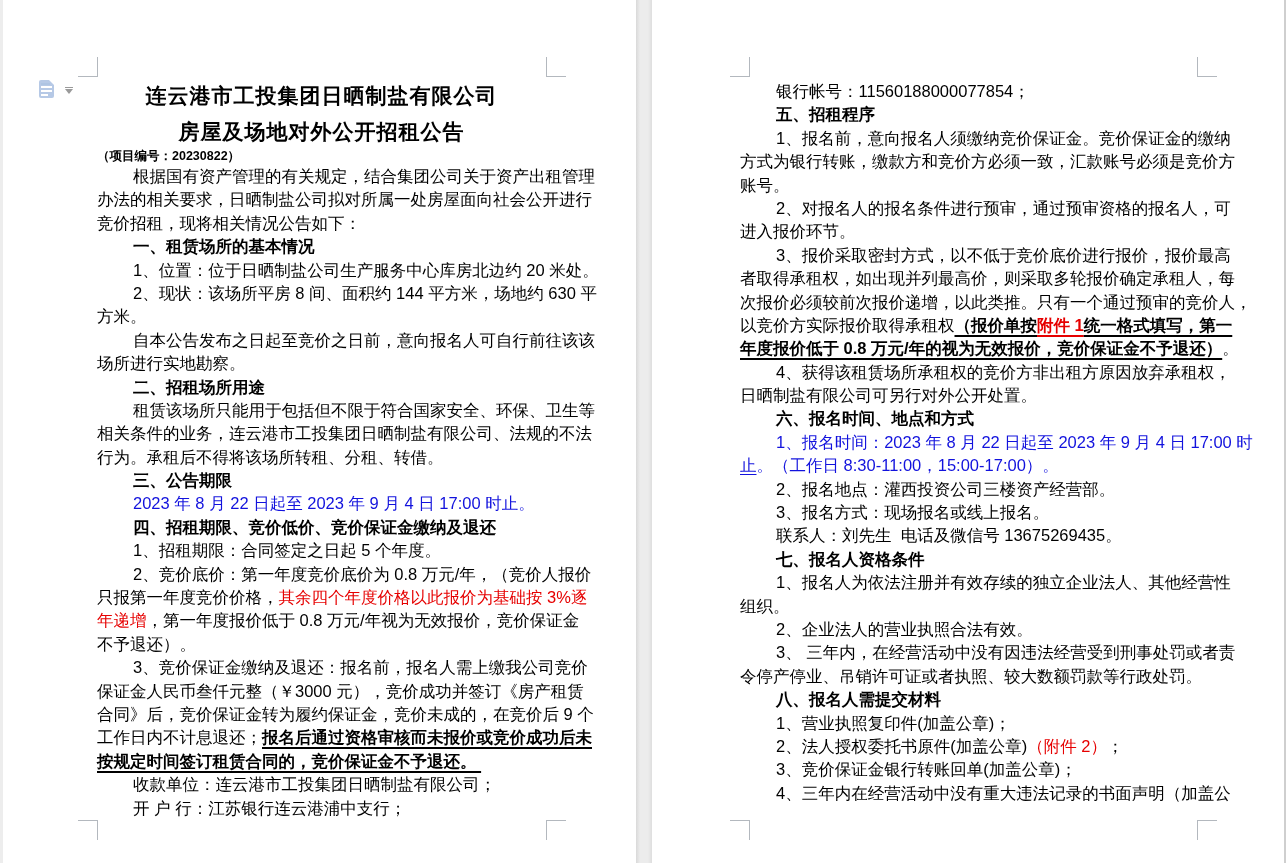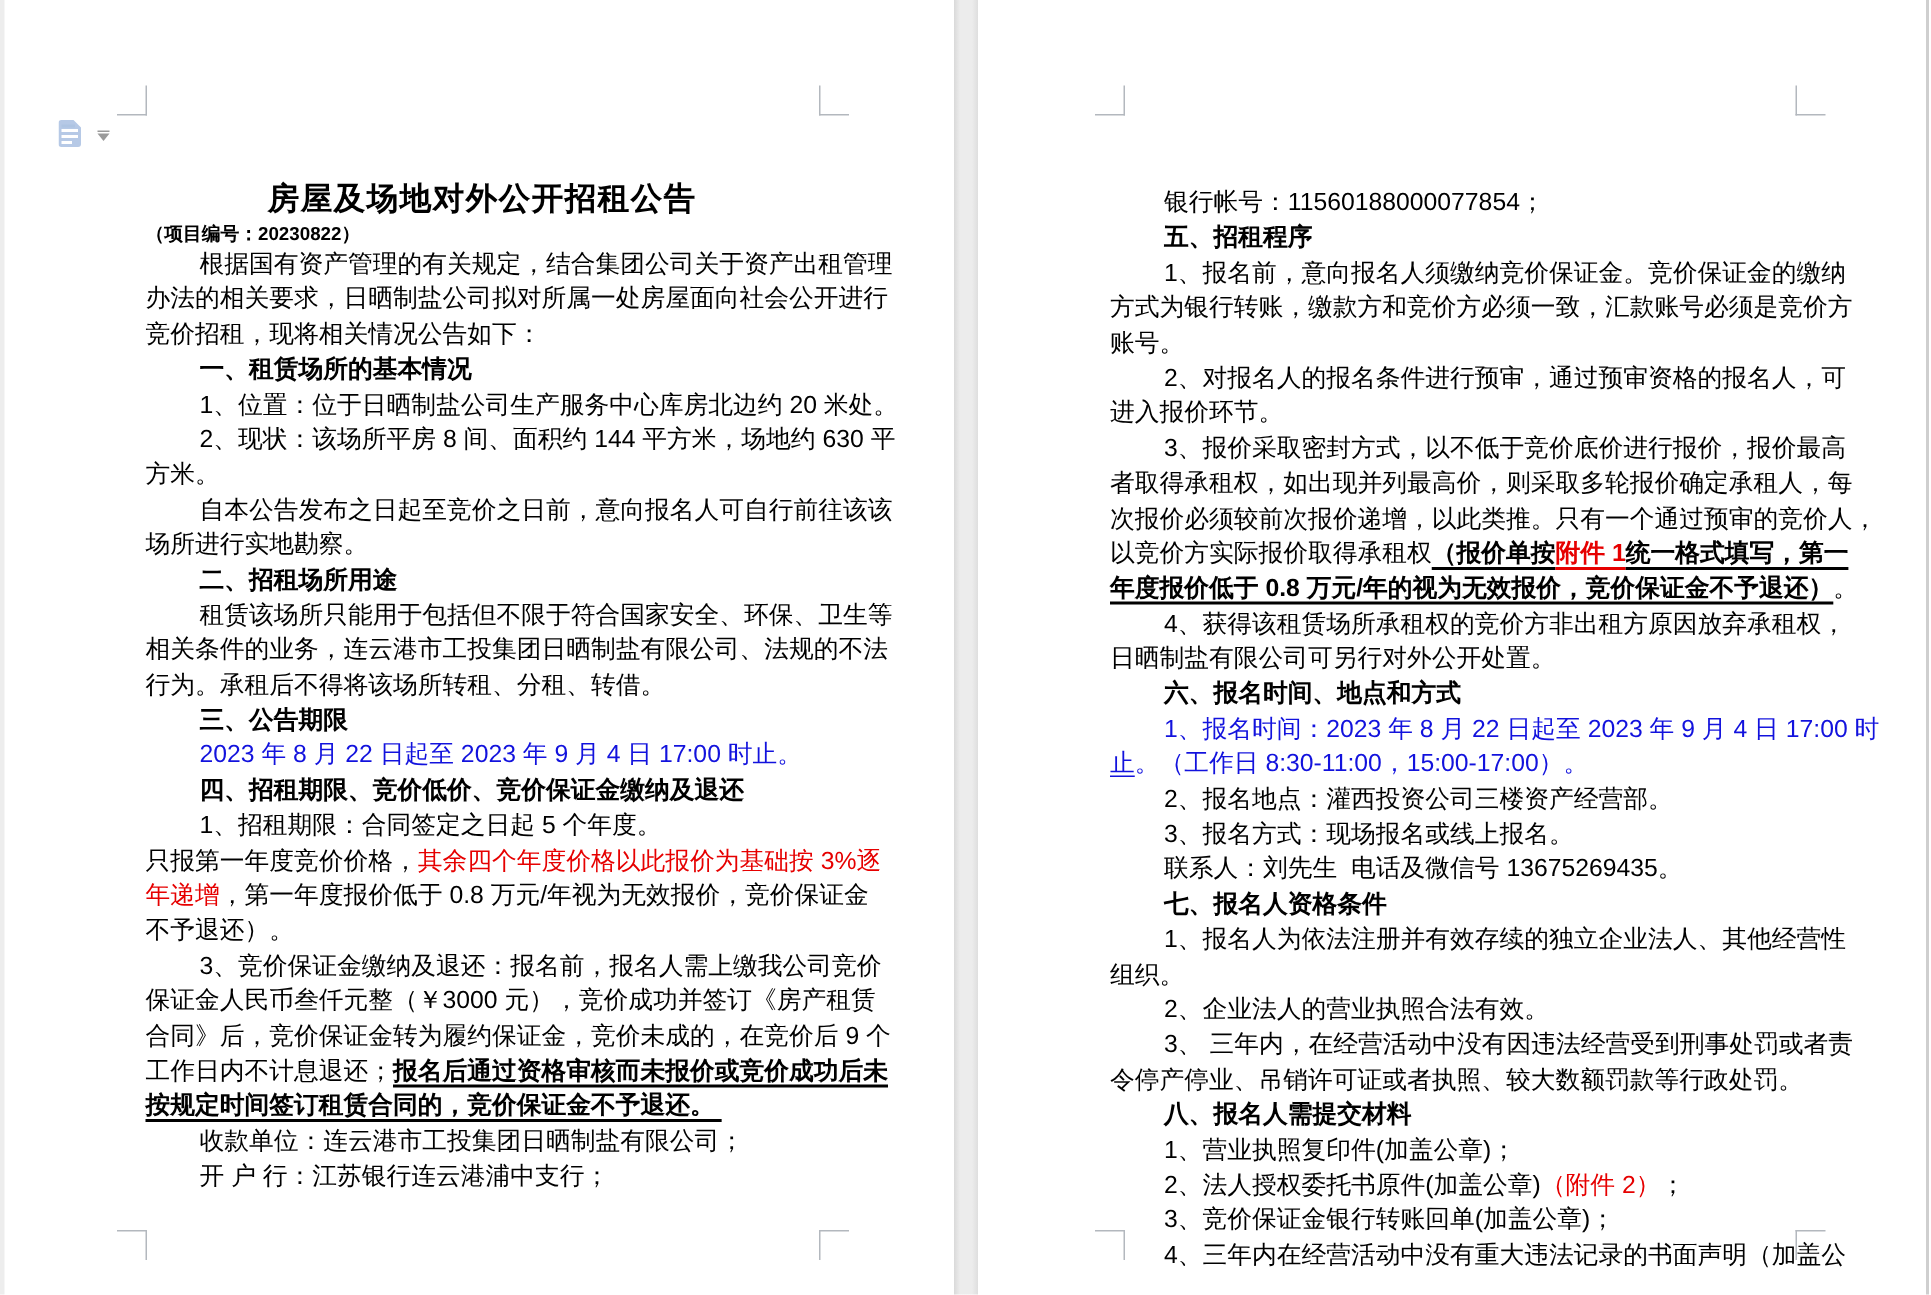--- a/index.html
+++ b/index.html
@@ -85,55 +85,57 @@
 <div class="mark tr" style="left:546px;top:57px;"></div>
 <div class="mark bl" style="left:78px;top:820px;"></div>
 <div class="mark br" style="left:546px;top:820px;"></div>
 
 <div class="mark tl" style="left:730px;top:57px;"></div>
 <div class="mark tr" style="left:1197px;top:57px;"></div>
 <div class="mark bl" style="left:730px;top:820px;"></div>
 <div class="mark br" style="left:1197px;top:820px;"></div>
 
 <div class="page" style="left:97px;width:449px;">
+  <div class="doc-title" style="top:82px;">连云港市工投集团日晒制盐有限公司</div>
   <div class="doc-title" style="top:118px;">房屋及场地对外公开招租公告</div>
   <div class="proj-no" style="top:148px;">（项目编号：20230822）</div>
   <div class="lines" style="top:165px;">
       <div class="line ind"><span class="sg-n">根据国有资产管理的有关规定，结合集团公司关于资产出租管理</span></div>
       <div class="line"><span class="sg-n">办法的相关要求，日晒制盐公司拟对所属一处房屋面向社会公开进行</span></div>
       <div class="line"><span class="sg-n">竞价招租，现将相关情况公告如下：</span></div>
       <div class="line ind"><span class="sg-h">一、租赁场所的基本情况</span></div>
       <div class="line ind"><span class="sg-n">1、位置：位于日晒制盐公司生产服务中心库房北边约 20 米处。</span></div>
       <div class="line ind"><span class="sg-n">2、现状：该场所平房 8 间、面积约 144 平方米，场地约 630 平</span></div>
       <div class="line"><span class="sg-n">方米。</span></div>
       <div class="line ind"><span class="sg-n">自本公告发布之日起至竞价之日前，意向报名人可自行前往该该</span></div>
       <div class="line"><span class="sg-n">场所进行实地勘察。</span></div>
       <div class="line ind"><span class="sg-h">二、招租场所用途</span></div>
       <div class="line ind"><span class="sg-n">租赁该场所只能用于包括但不限于符合国家安全、环保、卫生等</span></div>
       <div class="line"><span class="sg-n">相关条件的业务，连云港市工投集团日晒制盐有限公司、法规的不法</span></div>
       <div class="line"><span class="sg-n">行为。承租后不得将该场所转租、分租、转借。</span></div>
       <div class="line ind"><span class="sg-h">三、公告期限</span></div>
       <div class="line ind"><span class="sg-b">2023 年 8 月 22 日起至 2023 年 9 月 4 日 17:00 时止。</span></div>
       <div class="line ind"><span class="sg-h">四、招租期限、竞价低价、竞价保证金缴纳及退还</span></div>
       <div class="line ind"><span class="sg-n">1、招租期限：合同签定之日起 5 个年度。</span></div>
+      <div class="line ind"><span class="sg-n">2、竞价底价：第一年度竞价底价为 0.8 万元/年，（竞价人报价</span></div>
       <div class="line"><span class="sg-n">只报第一年度竞价价格，</span><span class="sg-r">其余四个年度价格以此报价为基础按 3%逐</span></div>
       <div class="line"><span class="sg-r">年递增</span><span class="sg-n">，第一年度报价低于 0.8 万元/年视为无效报价，竞价保证金</span></div>
       <div class="line"><span class="sg-n">不予退还）。</span></div>
       <div class="line ind"><span class="sg-n">3、竞价保证金缴纳及退还：报名前，报名人需上缴我公司竞价</span></div>
       <div class="line"><span class="sg-n">保证金人民币叁仟元整（￥3000 元），竞价成功并签订《房产租赁</span></div>
       <div class="line"><span class="sg-n">合同》后，竞价保证金转为履约保证金，竞价未成的，在竞价后 9 个</span></div>
       <div class="line"><span class="sg-n">工作日内不计息退还；</span><span class="sg-u">报名后通过资格审核而未报价或竞价成功后未</span></div>
       <div class="line"><span class="sg-u">按规定时间签订租赁合同的，竞价保证金不予退还。 </span></div>
       <div class="line ind"><span class="sg-n">收款单位：连云港市工投集团日晒制盐有限公司；</span></div>
       <div class="line ind"><span class="sg-n">开 户 行：江苏银行连云港浦中支行；</span></div>
     </div>
 </div>
 
 <div class="page" style="left:740px;width:456px;">
-  <div class="lines" style="top:80px;margin-top:44px;">
+  <div class="lines" style="top:80px;">
       <div class="line ind"><span class="sg-n">银行帐号：11560188000077854；</span></div>
       <div class="line ind"><span class="sg-h">五、招租程序</span></div>
       <div class="line ind"><span class="sg-n">1、报名前，意向报名人须缴纳竞价保证金。竞价保证金的缴纳</span></div>
       <div class="line"><span class="sg-n">方式为银行转账，缴款方和竞价方必须一致，汇款账号必须是竞价方</span></div>
       <div class="line"><span class="sg-n">账号。</span></div>
       <div class="line ind"><span class="sg-n">2、对报名人的报名条件进行预审，通过预审资格的报名人，可</span></div>
       <div class="line"><span class="sg-n">进入报价环节。</span></div>
       <div class="line ind"><span class="sg-n">3、报价采取密封方式，以不低于竞价底价进行报价，报价最高</span></div>
       <div class="line"><span class="sg-n">者取得承租权，如出现并列最高价，则采取多轮报价确定承租人，每</span></div>
       <div class="line"><span class="sg-n">次报价必须较前次报价递增，以此类推。只有一个通过预审的竞价人，</span></div>

